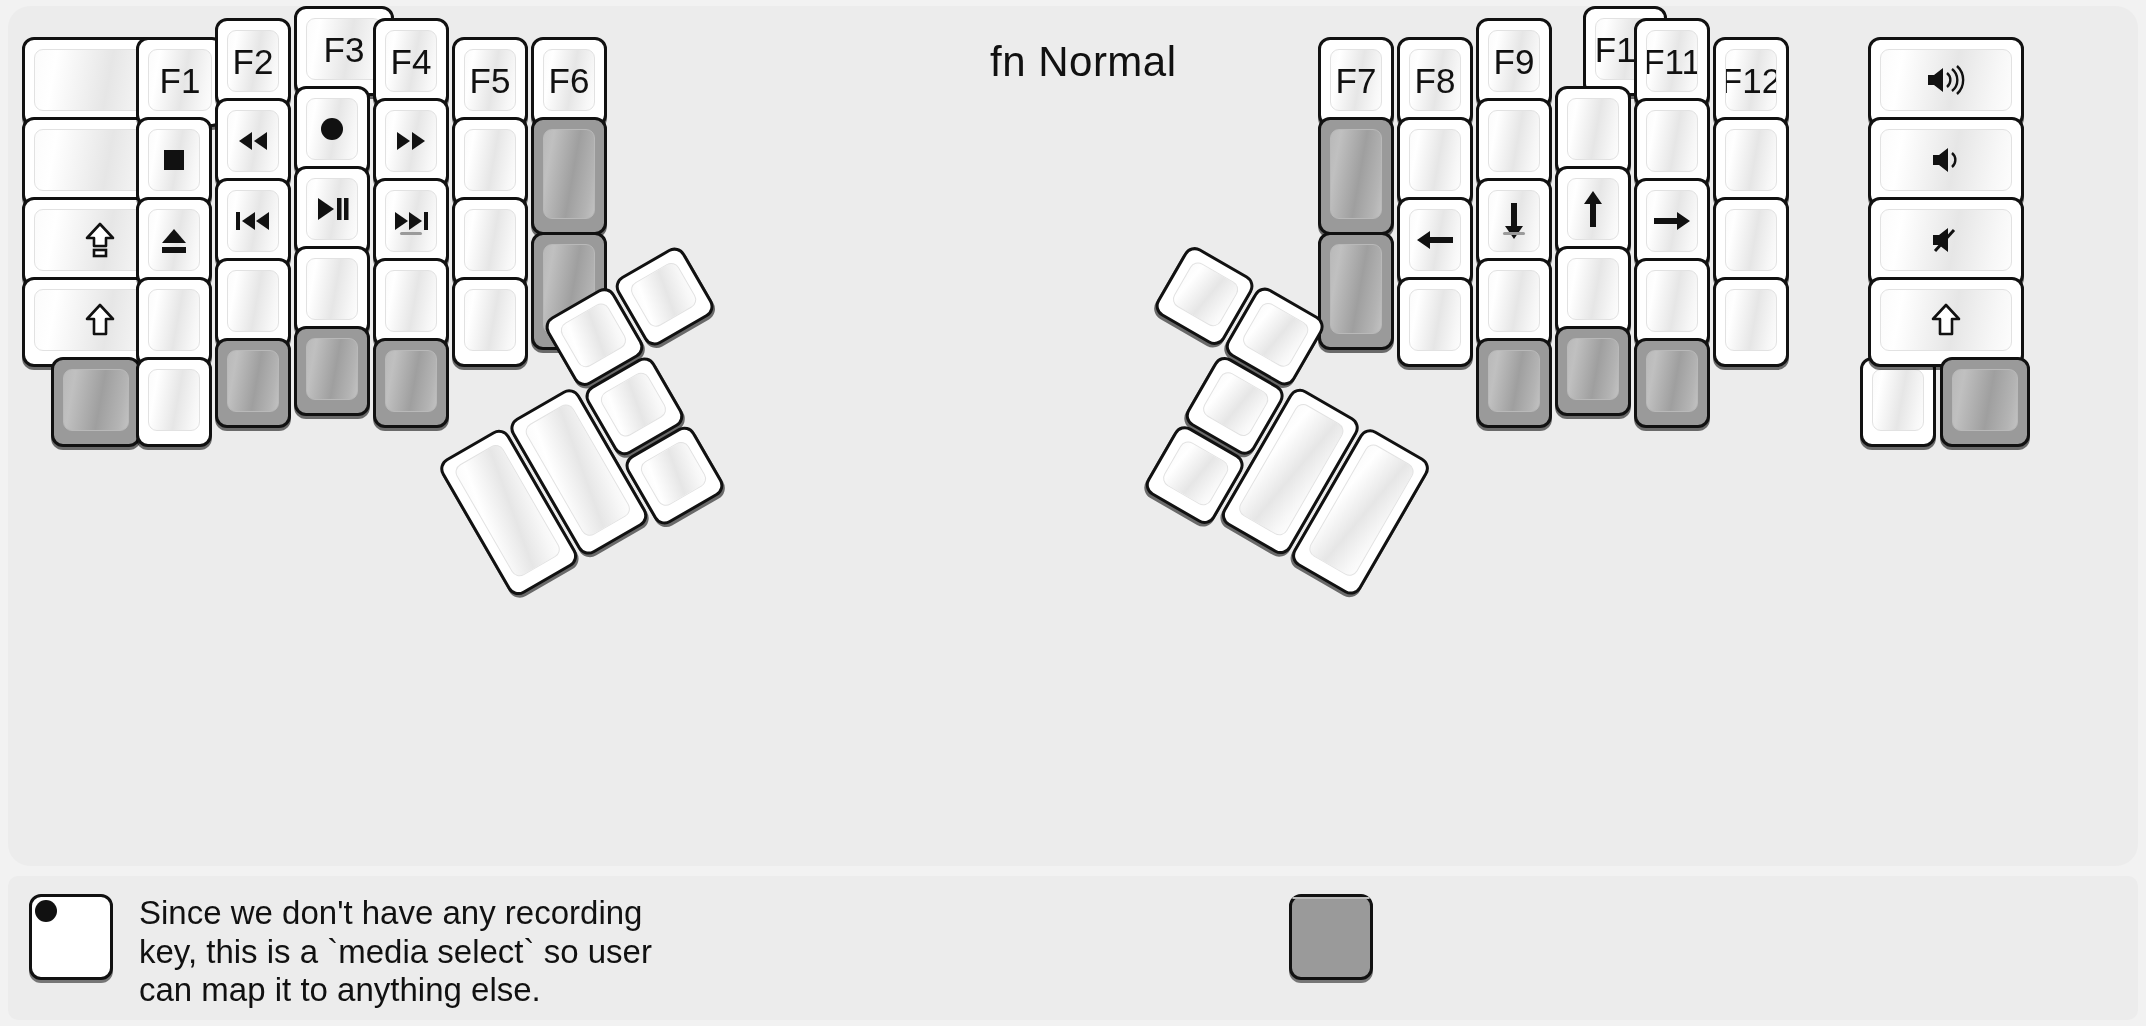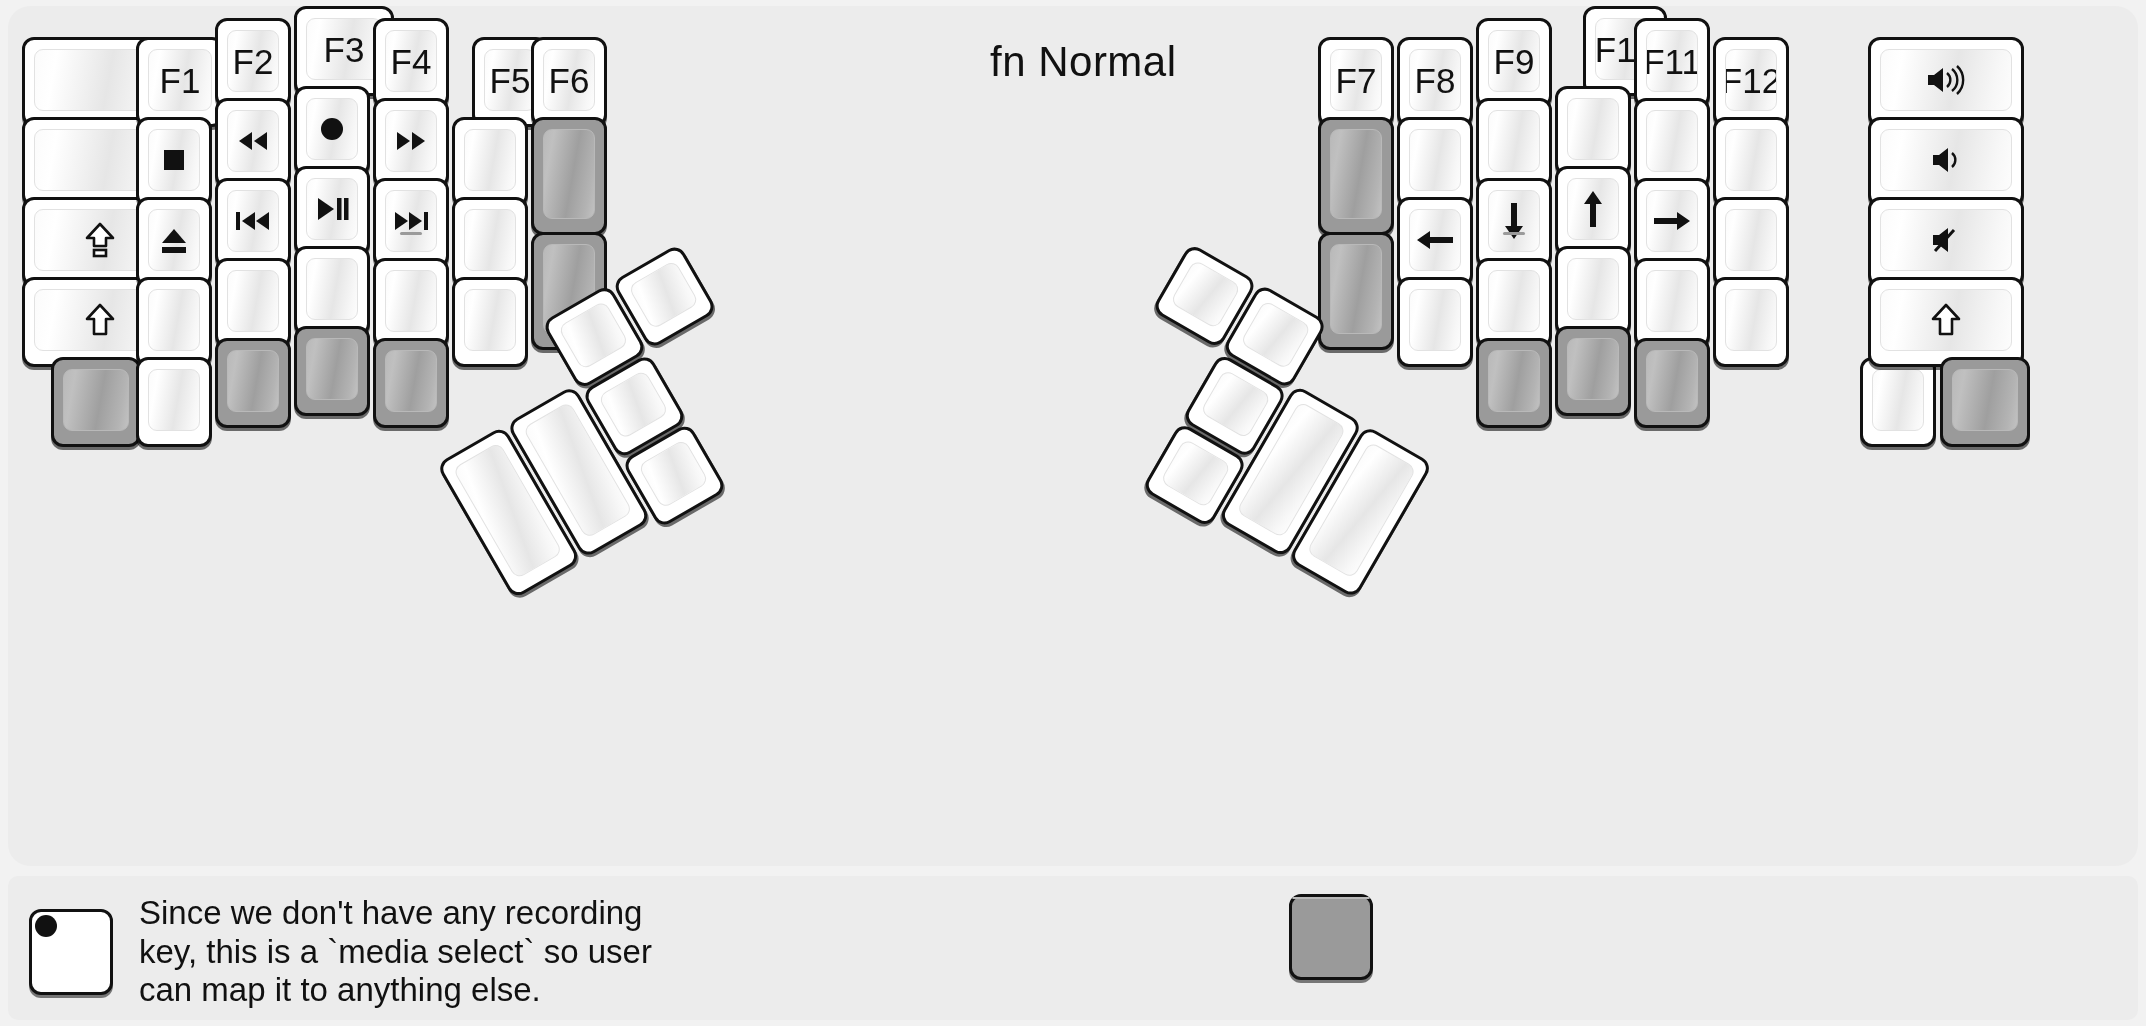--- a/index.html
+++ b/index.html
@@ -56,21 +56,21 @@
     bottom:16px;width:22px;height:3px;background:#9a9a9a;border-radius:2px;
   }
 
   
   .title{
     position:absolute;left:990px;top:38px;
     font-size:42px;color:#111;letter-spacing:.5px;
   }
 
   
-  .legend-item{position:absolute;display:flex;align-items:center;padding-left:7px;}
+  .legend-item{position:absolute;display:flex;padding-left:7px;}
   .legend-key{
     position:relative;width:84px;height:86px;flex:0 0 auto;
     background:#fff;border:3px solid #111;border-radius:12px;box-sizing:border-box;
     box-shadow:0 3px 0 rgba(0,0,0,.5);
   }
   .legend-key .cap{left:8px;right:8px;top:8px;bottom:11px;border-radius:8px;}
   .legend-key.trans{background:#9a9a9a;}
   .legend-key.trans .cap{
     border:1.5px solid #b9b9b9;
     background:linear-gradient(100deg,#c3c3c3 0%,#cfcfcf 20%,#aeaeae 60%,#c4c4c4 100%);
@@ -244,21 +244,21 @@
       <span class="homing"></span>
     </div>
   </div>
   <div class="key" style="left:373px;top:258px;width:76px;height:90px;">
     <div class="cap"></div>
   </div>
   <div class="key trans" style="left:373px;top:338px;width:76px;height:90px;">
     <div class="cap"></div>
   </div>
 
-  <div class="key" style="left:472px;top:37px;width:76px;height:90px;">
+  <div class="key" style="left:452px;top:37px;width:76px;height:90px;">
     <div class="cap">
         <span class="lbl">F5</span>
       </div>
   </div>
   <div class="key" style="left:452px;top:117px;width:76px;height:90px;">
     <div class="cap"></div>
   </div>
   <div class="key" style="left:452px;top:197px;width:76px;height:90px;">
     <div class="cap"></div>
   </div>

